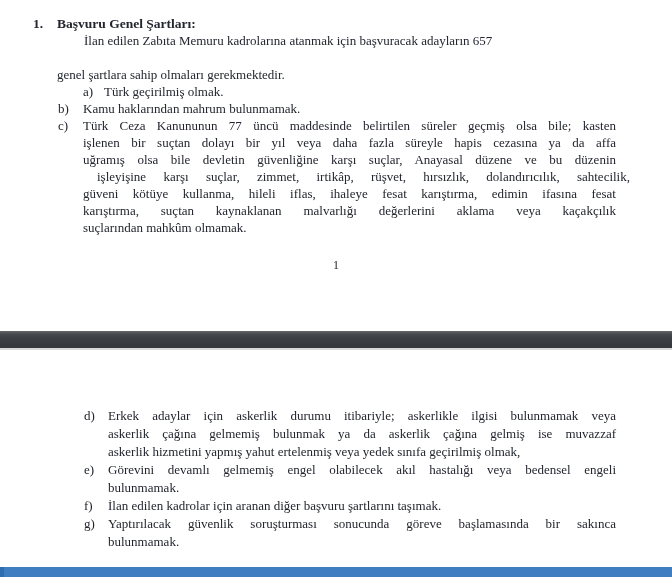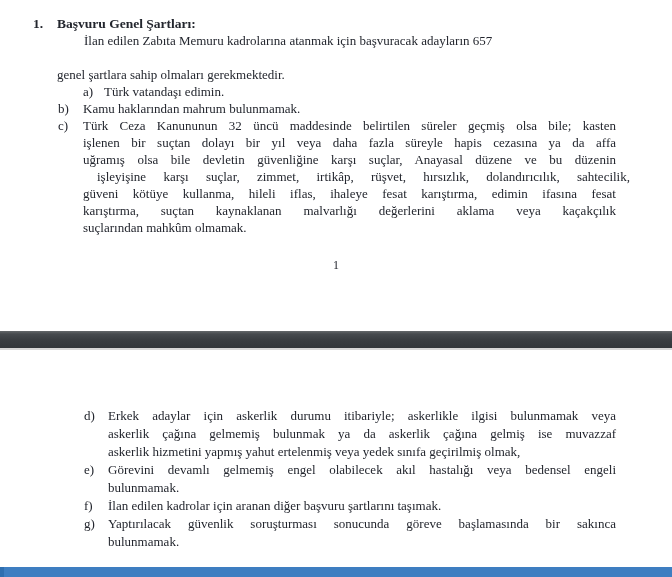--- a/index.html
+++ b/index.html
@@ -74,27 +74,27 @@
 <body>
 
 <div class="page page-1">
   <div class="l b" style="left:33px; top:15px;">1.</div>
   <div class="l b" style="left:57px; top:15px;">Başvuru Genel Şartları:</div>
 
   <div class="l" style="left:84px; top:32px;">İlan edilen Zabıta Memuru kadrolarına atanmak için başvuracak adayların 657</div>
   <div class="l" style="left:57px; top:66px;">genel şartlara sahip olmaları gerekmektedir.</div>
 
   <div class="l" style="left:83px; top:83px;">a)</div>
-  <div class="l" style="left:104px; top:83px;">Türk vatandaşı edimin.</div>
+  <div class="l" style="left:104px; top:83px;">Türk geçirilmiş olmak.</div>
 
   <div class="l" style="left:58px; top:100px;">b)</div>
   <div class="l" style="left:83px; top:100px;">Kamu haklarından mahrum bulunmamak.</div>
 
   <div class="l" style="left:58px; top:117px;">c)</div>
-  <div class="l j" style="left:83px; top:117px; width:533px;">Türk Ceza Kanununun 32 üncü maddesinde belirtilen süreler geçmiş olsa bile; kasten</div>
+  <div class="l j" style="left:83px; top:117px; width:533px;">Türk Ceza Kanununun 77 üncü maddesinde belirtilen süreler geçmiş olsa bile; kasten</div>
   <div class="l j" style="left:83px; top:134px; width:533px;">işlenen bir suçtan dolayı bir yıl veya daha fazla süreyle hapis cezasına ya da affa</div>
   <div class="l j" style="left:83px; top:151px; width:533px;">uğramış olsa bile devletin güvenliğine karşı suçlar, Anayasal düzene ve bu düzenin</div>
   <div class="l j" style="left:97px; top:168px; width:533px;">işleyişine karşı suçlar, zimmet, irtikâp, rüşvet, hırsızlık, dolandırıcılık, sahtecilik,</div>
   <div class="l j" style="left:83px; top:185px; width:533px;">güveni kötüye kullanma, hileli iflas, ihaleye fesat karıştırma, edimin ifasına fesat</div>
   <div class="l j" style="left:83px; top:202px; width:533px;">karıştırma, suçtan kaynaklanan malvarlığı değerlerini aklama veya kaçakçılık</div>
   <div class="l" style="left:83px; top:219px;">suçlarından mahkûm olmamak.</div>
 
   <div class="pagenum" style="top:257px;">1</div>
 </div>
 

